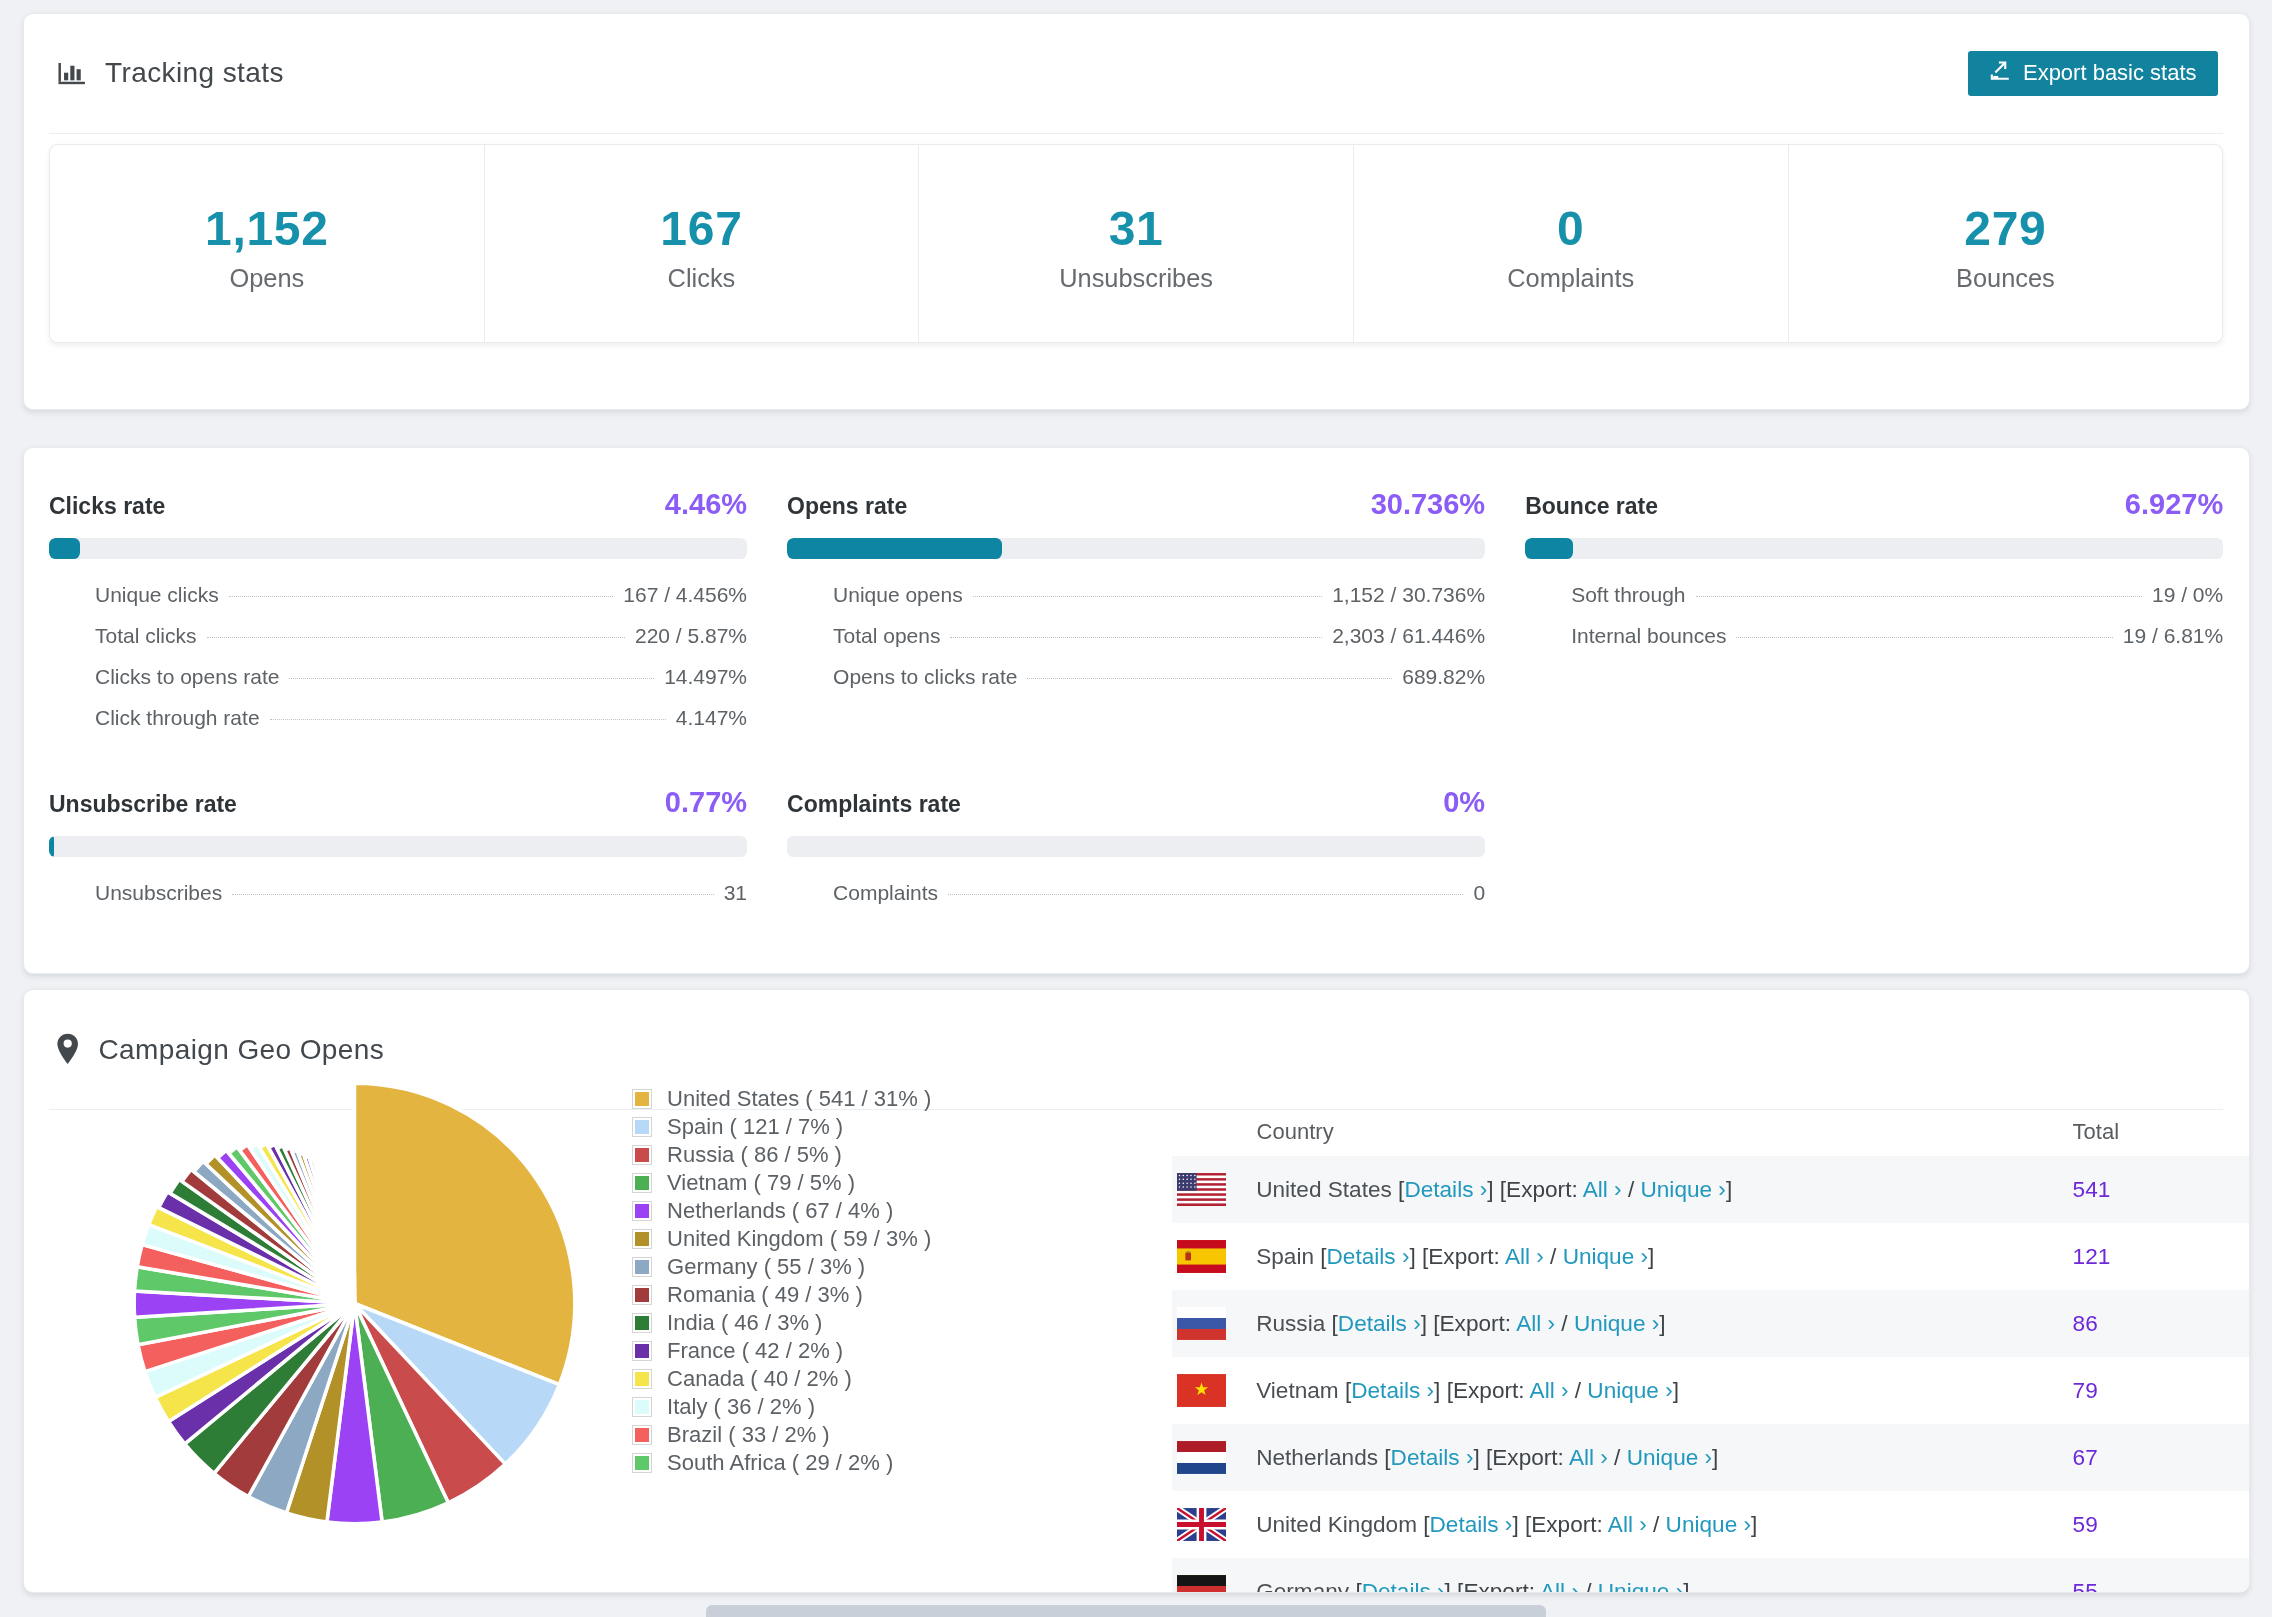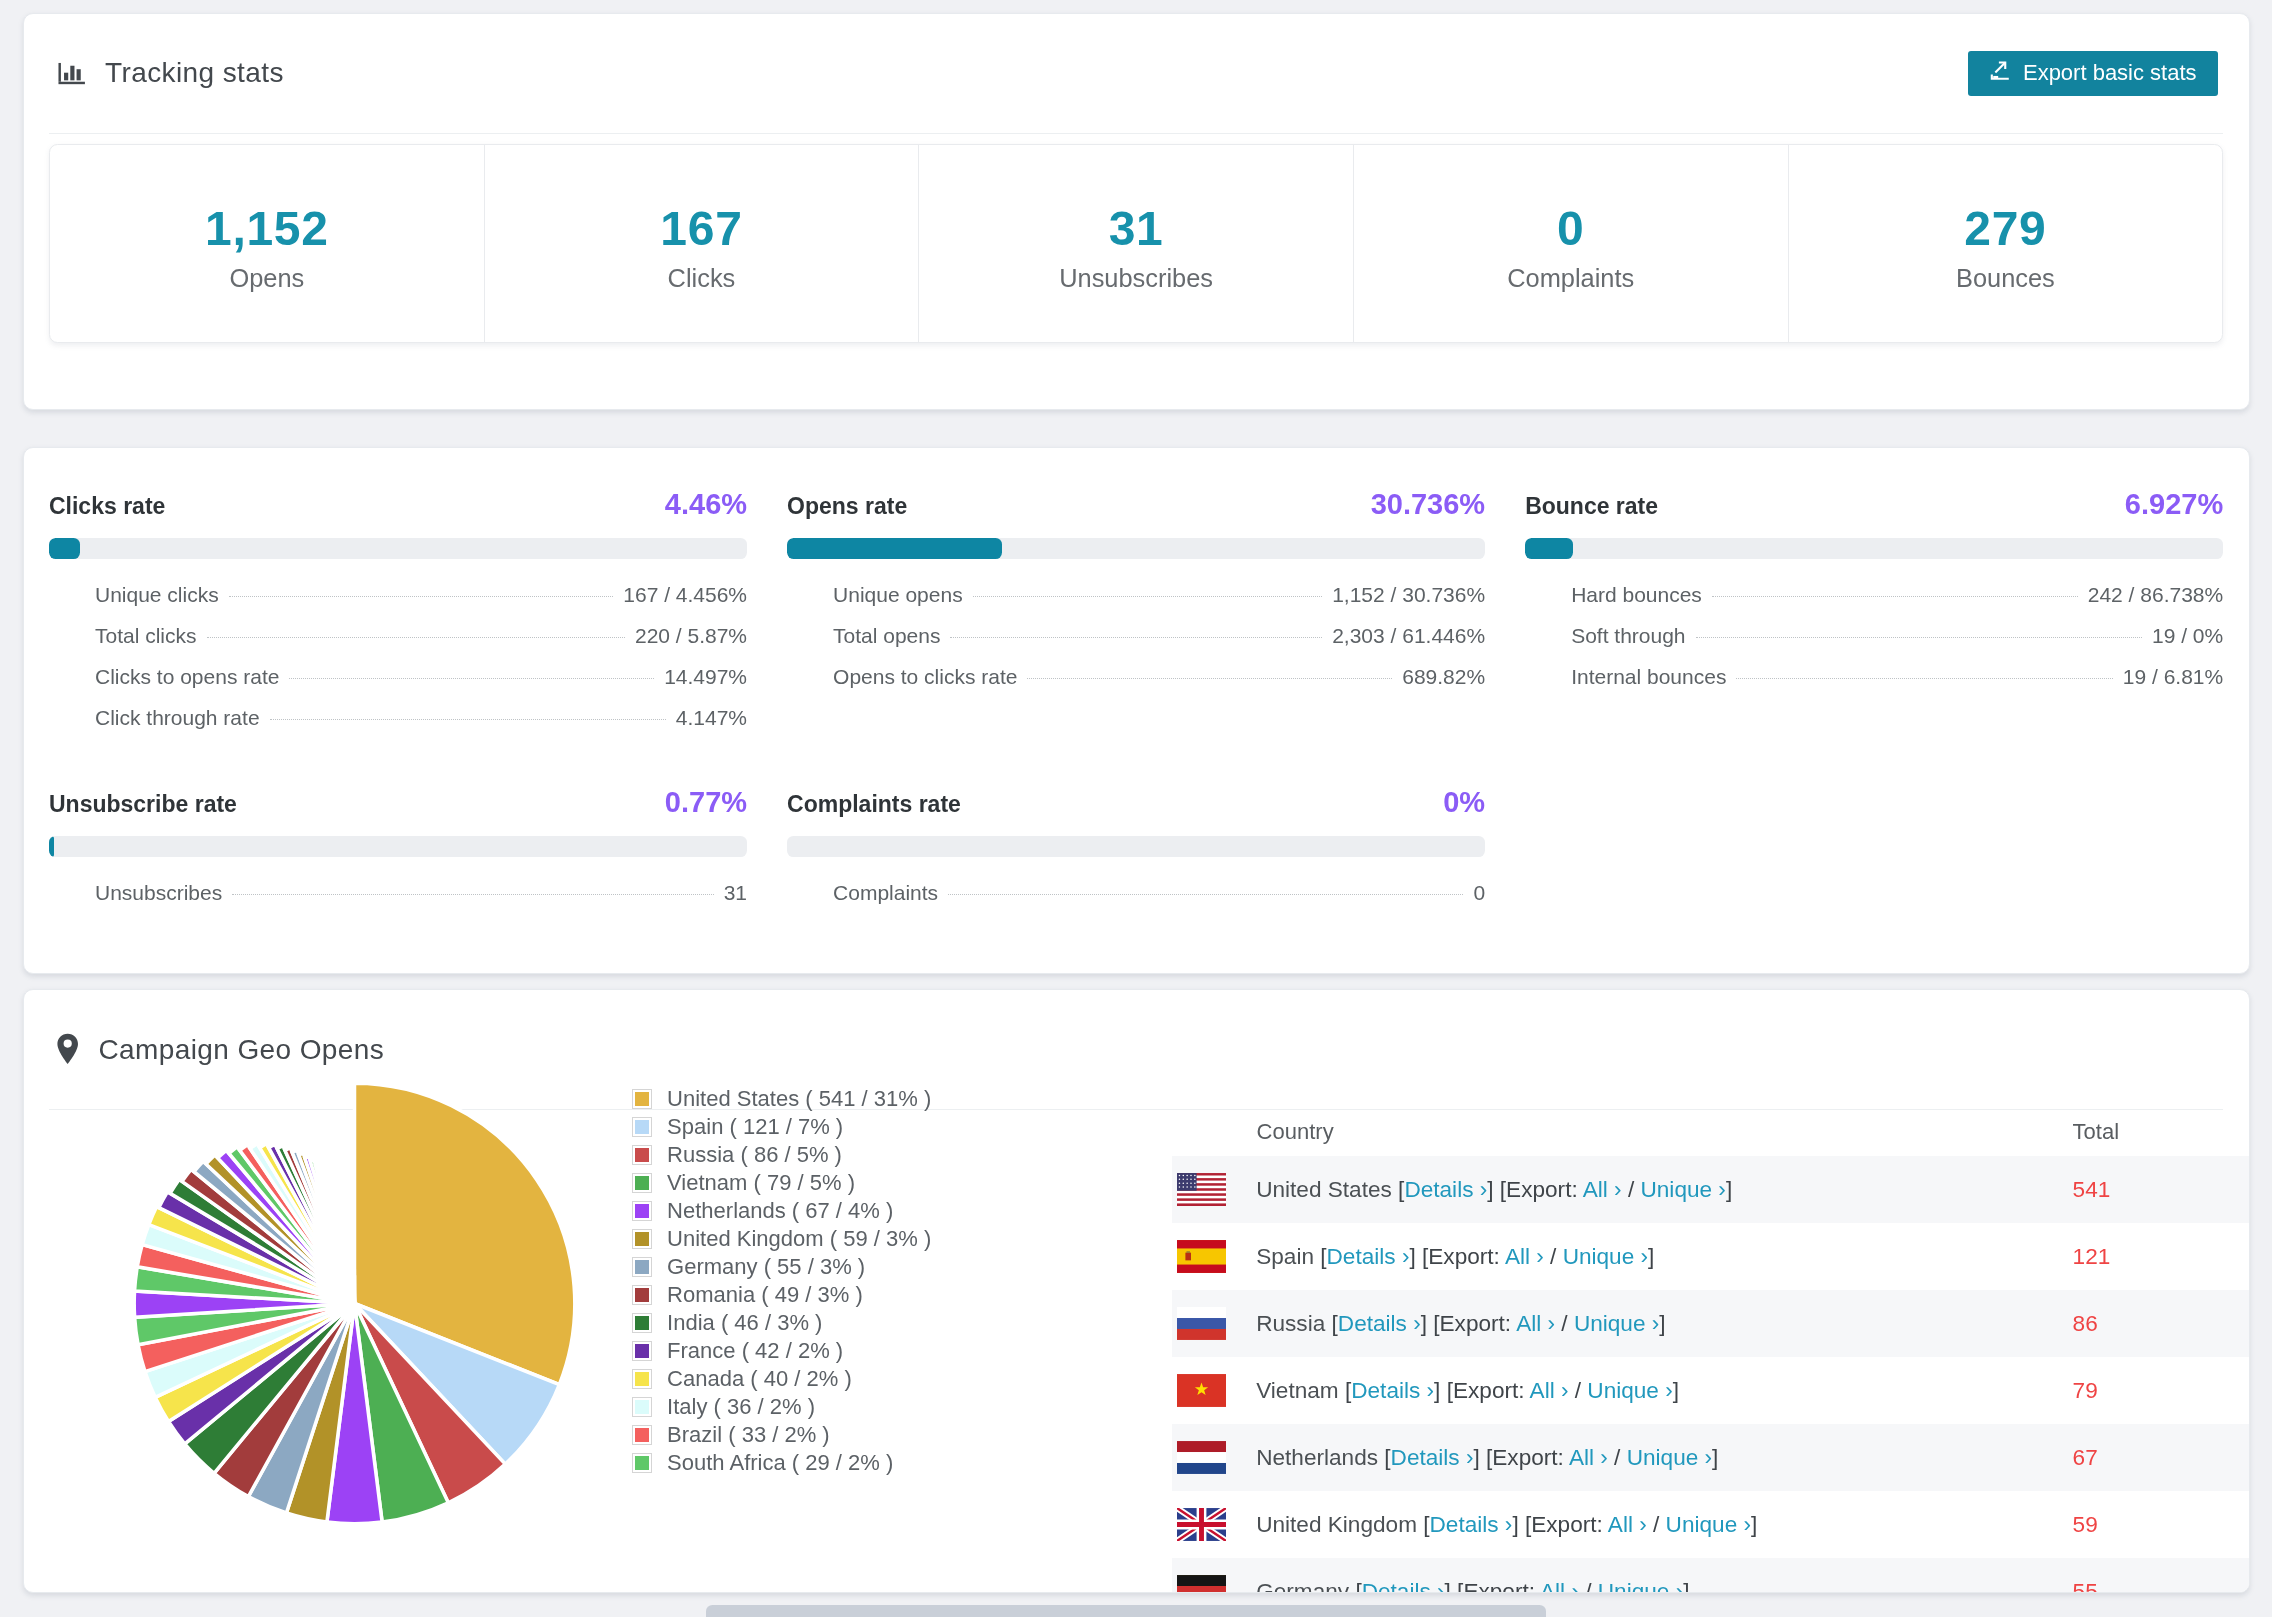--- a/index.html
+++ b/index.html
@@ -110,21 +110,21 @@
   .th-country { flex: 1; padding-left: 85px; font-size: 22px; color: #595d61; }
   .th-total { width: 180px; font-size: 22px; color: #595d61; }
   .geo-row { display: flex; align-items: center; height: 67px; }
   .geo-row.stripe { background: #f6f7f9; }
   .flag { width: 49px; height: 33px; margin-left: 5.6px; flex: none; display: block; }
   .flag svg { display: block; }
   .row-text { flex: 1; padding-left: 30px; font-size: 22.6px; color: #3f4449; white-space: nowrap; }
   .country { color: #4b5054; }
   .bk { color: #3f4449; }
   .lnk { color: #2198bd; text-decoration: none; cursor: pointer; }
-  .row-total { width: 180px; font-size: 22.6px; color: #ef4444; }
+  .row-total { width: 180px; font-size: 22.6px; color: #6d28d9; }
 
   
   .hscroll-thumb {
     position: absolute;
     left: 706px; top: 1605px;
     width: 840px; height: 12.7px;
     background: #c9cfd8;
     border-radius: 6.4px 6.4px 0 0;
   }
 
@@ -247,25 +247,20 @@
    </div>
       <div class="rate-block">
      <div class="rate-head">
        <span class="rate-title">Bounce rate</span>
        <span class="rate-val">6.927%</span>
      </div>
      <div class="bar">
        <div class="bar-fill" style="width:6.927%"></div>
      </div>
      <div class="lines">
-          <div class="line">
-          <span class="line-label">Hard bounces</span>
-          <span class="leader"></span>
-          <span class="line-value">242 / 86.738%</span>
-        </div>
           <div class="line">
           <span class="line-label">Soft through</span>
           <span class="leader"></span>
           <span class="line-value">19 / 0%</span>
         </div>
           <div class="line">
           <span class="line-label">Internal bounces</span>
           <span class="leader"></span>
           <span class="line-value">19 / 6.81%</span>
         </div>

